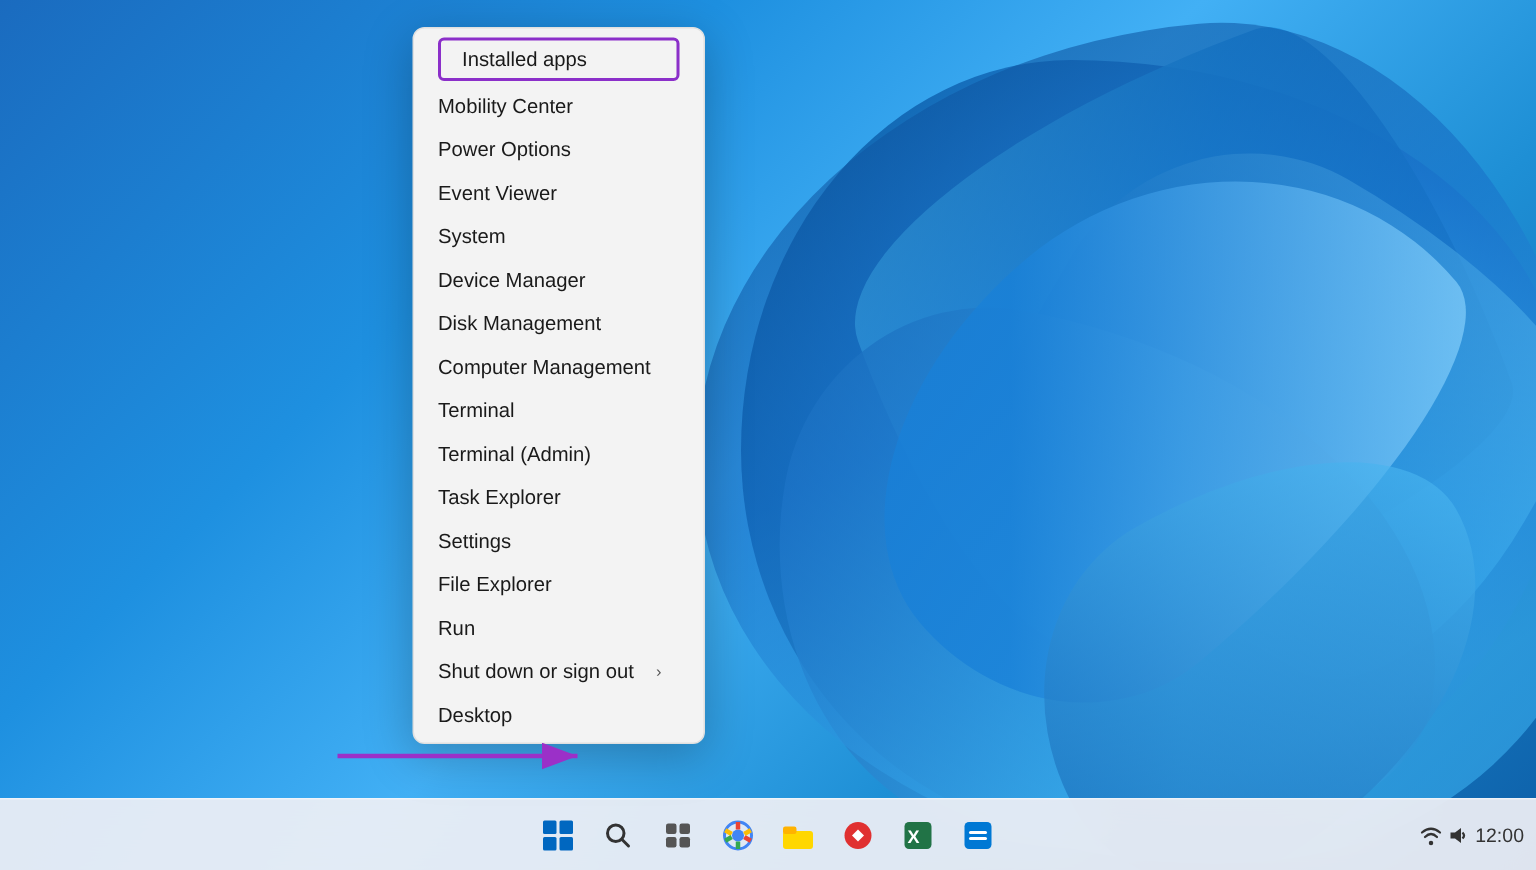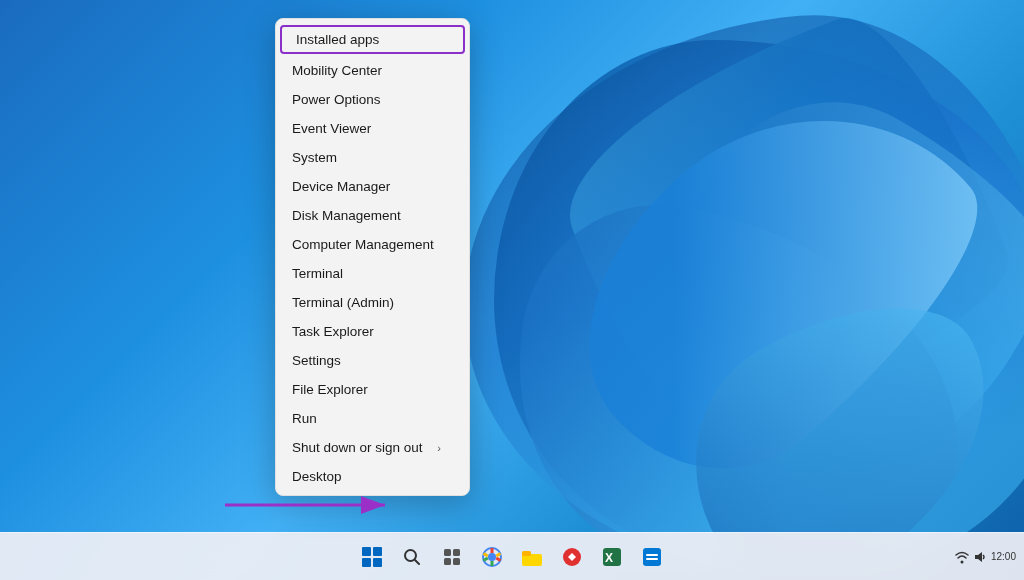--- a/index.html
+++ b/index.html
@@ -45,21 +45,21 @@
       cursor: pointer;
       white-space: nowrap;
       position: relative;
     }
 
     .menu-item.highlighted {
       background: transparent;
       border: 2px solid #8b2fc9;
       border-radius: 4px;
       padding: 5px 18px 5px 14px;
-      margin: 2px 4px;
+      margin: 2px 16px;
     }
 
     .menu-item .chevron {
       font-size: 11px;
       color: #555;
       margin-left: 12px;
     }
 
     
     #taskbar {
@@ -286,16 +286,16 @@
     <div id="taskbar-right">
       <svg width="14" height="14" viewBox="0 0 14 14">
         <path d="M1 5 Q7 0 13 5" stroke="#333" stroke-width="1.5" fill="none" stroke-linecap="round"></path>
         <path d="M3 8 Q7 4 11 8" stroke="#333" stroke-width="1.5" fill="none" stroke-linecap="round"></path>
         <circle cx="7" cy="12" r="1.5" fill="#333"></circle>
       </svg>
       <svg width="14" height="14" viewBox="0 0 14 14">
         <polygon points="2,5 2,9 5,9 9,12 9,2 5,5" fill="#333"></polygon>
         <path d="M10 5 Q12 7 10 9" stroke="#333" stroke-width="1.5" fill="none"></path>
       </svg>
-      <span style="font-size:10px; color:#333;">12:00</span>
+      <span style="font-size:13px; color:#333;">12:00</span>
     </div>
   </div>
 </div>
 
 </body></html>

